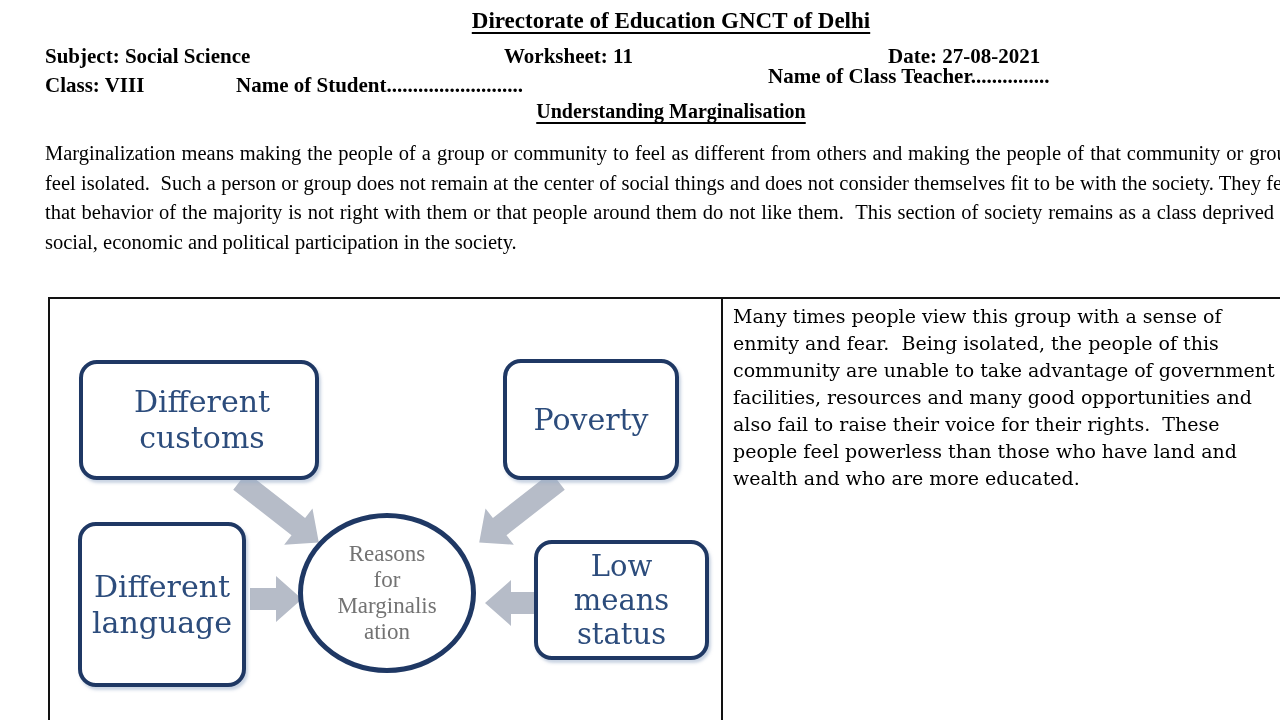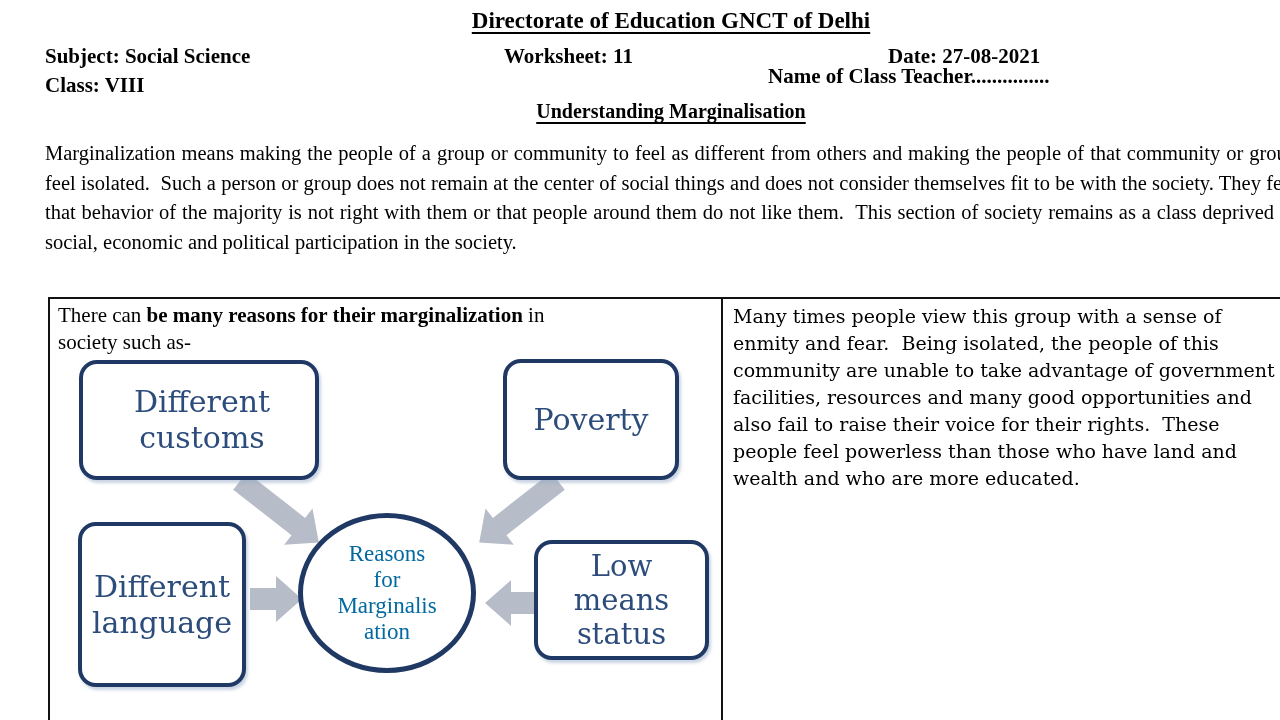--- a/index.html
+++ b/index.html
@@ -61,50 +61,47 @@
   }
   .node-customs  { left:29px;  top:61px;  width:240px; height:120px; font-size:30px; line-height:1.2;padding-left:6px; }
   .node-poverty  { left:453px; top:60px;  width:176px; height:121px; font-size:30px; line-height:1.2; }
   .node-language { left:28px;  top:223px; width:168px; height:165px; font-size:30px; line-height:1.2; }
   .node-status   { left:484px; top:241px; width:175px; height:120px; font-size:29px; line-height:1.18; padding:0 6px; }
   .center-ellipse {
     position:absolute; left:248px; top:214px; width:178px; height:160px;
     box-sizing:border-box; background:#fff;
     border:5px solid #1f3864; border-radius:50%;
     display:flex; align-items:center; justify-content:center; text-align:center;
-    font-family:"Liberation Serif", serif; font-size:23px; line-height:26px; color:#0369a1;
+    font-family:"Liberation Serif", serif; font-size:23px; line-height:26px; color:#737373;
   }
   .center-ellipse span { display:block; }
 </style>
 </head>
 <body>
 
 <div class="page">
 
   <div class="doc-title">
     <span>Directorate of Education GNCT of Delhi</span>
   </div>
   <div class="hdr hdr-subject">Subject: Social Science</div>
   <div class="hdr hdr-worksheet">Worksheet: 11</div>
   <div class="hdr hdr-date">Date: 27-08-2021</div>
   <div class="hdr hdr-class">Class: VIII</div>
+  <div class="hdr hdr-student">Name of Student..........................</div>
   <div class="hdr hdr-teacher">Name of Class Teacher...............</div>
   <div class="topic-title">
     <span>Understanding Marginalisation</span>
   </div>
 
   <div class="intro">Marginalization means making the people of a group or community to feel as different from others and making the people of that community or group feel isolated.  Such a person or group does not remain at the center of social things and does not consider themselves fit to be with the society. They feel that behavior of the majority is not right with them or that people around them do not like them.  This section of society remains as a class deprived of social, economic and political participation in the society.</div>
 
   <div class="sheet-table">
 
     <div class="cell-left">
-      <div class="lead">
-        <div><span>There can </span><b>be many reasons for their marginalization</b><span> in</span></div>
-        <div>society such as-</div>
-      </div>
 
       <svg class="arrows" viewBox="0 0 673 421" xmlns="http://www.w3.org/2000/svg">
         <path fill="#b6bcc8" d="M0,-11 L74,-11 L74,-23 L100,0 L74,23 L74,11 L0,11 Z" transform="translate(190,182) rotate(38)"></path>
         <path fill="#b6bcc8" d="M0,-11 L74,-11 L74,-23 L100,0 L74,23 L74,11 L0,11 Z" transform="translate(508,182) rotate(142)"></path>
         <path fill="#b6bcc8" d="M0,-11 L26,-11 L26,-23 L52,0 L26,23 L26,11 L0,11 Z" transform="translate(200,300)"></path>
         <path fill="#b6bcc8" d="M0,-11 L26,-11 L26,-23 L52,0 L26,23 L26,11 L0,11 Z" transform="translate(487,304) rotate(180)"></path>
       </svg>
 
       <div class="node node-customs">Different customs</div>
       <div class="node node-poverty">Poverty</div>

